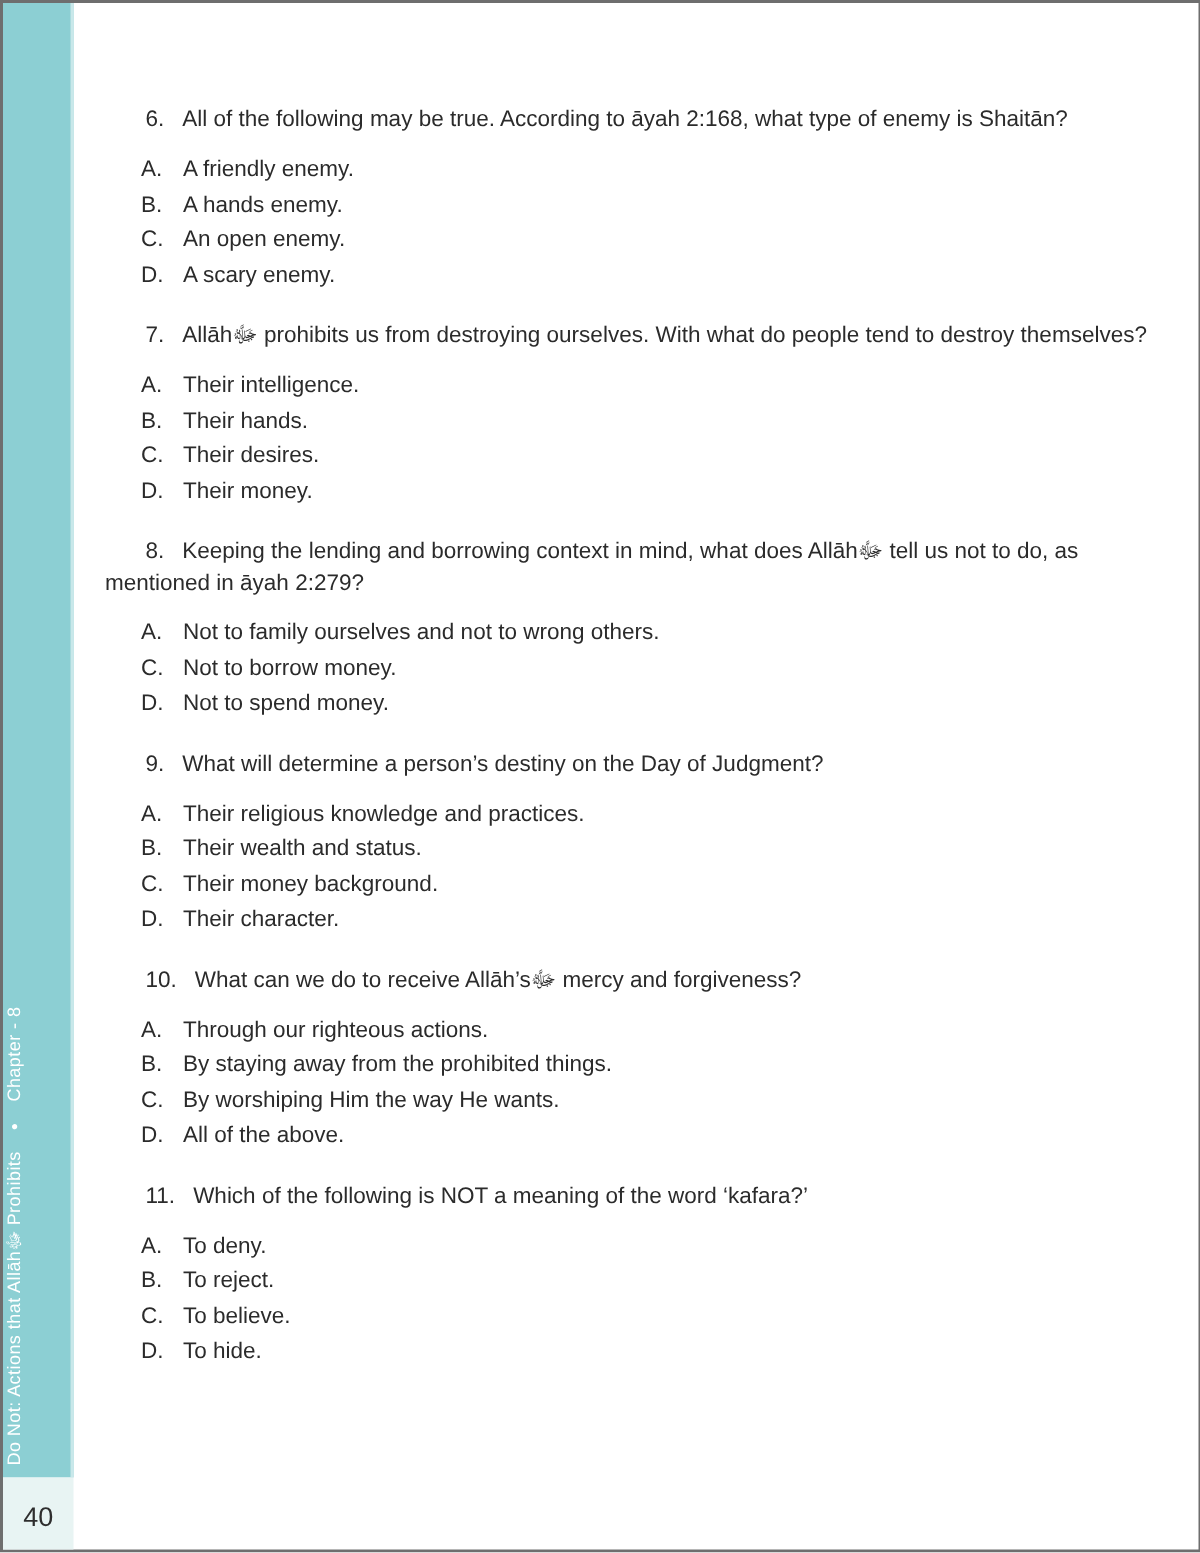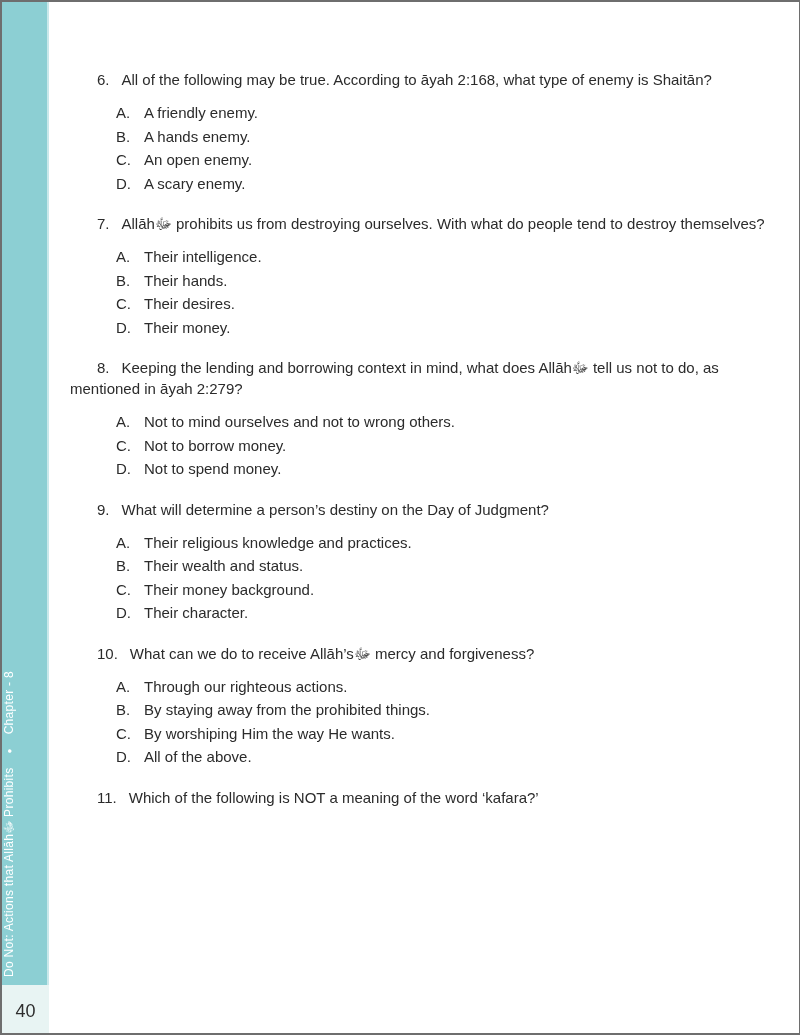--- a/index.html
+++ b/index.html
@@ -70,21 +70,21 @@
     font-size: 15px;
   }
   .qblock { margin-bottom: 18px; }
   .qtext {
     line-height: 21px;
     text-indent: 27px;
   }
   .qnum { margin-right: 12px; }
   .options { margin-top: 11px; }
   .opt {
-    margin-left: 46px;
+    margin-left: 24px;
     line-height: 23.5px;
   }
   .optletter {
     display: inline-block;
     min-width: 28px;
   }
 </style>
 </head>
 <body>
 
@@ -116,21 +116,21 @@
         <div class="opt"><span class="optletter">A.</span><span>Their intelligence.</span></div>
         <div class="opt"><span class="optletter">B.</span><span>Their hands.</span></div>
         <div class="opt"><span class="optletter">C.</span><span>Their desires.</span></div>
         <div class="opt"><span class="optletter">D.</span><span>Their money.</span></div>
       </div>
     </div>
 
     <div class="qblock">
       <p class="qtext"><span class="qnum">8.</span><span>Keeping the lending and borrowing context in mind, what does Allāhﷻ tell us not to do, as mentioned in āyah 2:279?</span></p>
       <div class="options">
-        <div class="opt"><span class="optletter">A.</span><span>Not to mind ourselves and not to wrong others.</span></div>
+        <div class="opt"><span class="optletter">A.</span><span>Not to family ourselves and not to wrong others.</span></div>
         <div class="opt"><span class="optletter">C.</span><span>Not to borrow money.</span></div>
         <div class="opt"><span class="optletter">D.</span><span>Not to spend money.</span></div>
       </div>
     </div>
 
     <div class="qblock">
       <p class="qtext"><span class="qnum">9.</span><span>What will determine a person’s destiny on the Day of Judgment?</span></p>
       <div class="options">
         <div class="opt"><span class="optletter">A.</span><span>Their religious knowledge and practices.</span></div>
         <div class="opt"><span class="optletter">B.</span><span>Their wealth and status.</span></div>
@@ -144,16 +144,22 @@
       <div class="options">
         <div class="opt"><span class="optletter">A.</span><span>Through our righteous actions.</span></div>
         <div class="opt"><span class="optletter">B.</span><span>By staying away from the prohibited things.</span></div>
         <div class="opt"><span class="optletter">C.</span><span>By worshiping Him the way He wants.</span></div>
         <div class="opt"><span class="optletter">D.</span><span>All of the above.</span></div>
       </div>
     </div>
 
     <div class="qblock">
       <p class="qtext"><span class="qnum">11.</span><span>Which of the following is NOT a meaning of the word ‘kafara?’</span></p>
+      <div class="options">
+        <div class="opt"><span class="optletter">A.</span><span>To deny.</span></div>
+        <div class="opt"><span class="optletter">B.</span><span>To reject.</span></div>
+        <div class="opt"><span class="optletter">C.</span><span>To believe.</span></div>
+        <div class="opt"><span class="optletter">D.</span><span>To hide.</span></div>
+      </div>
     </div>
 
   </div>
 </div>
 
 </body></html>

